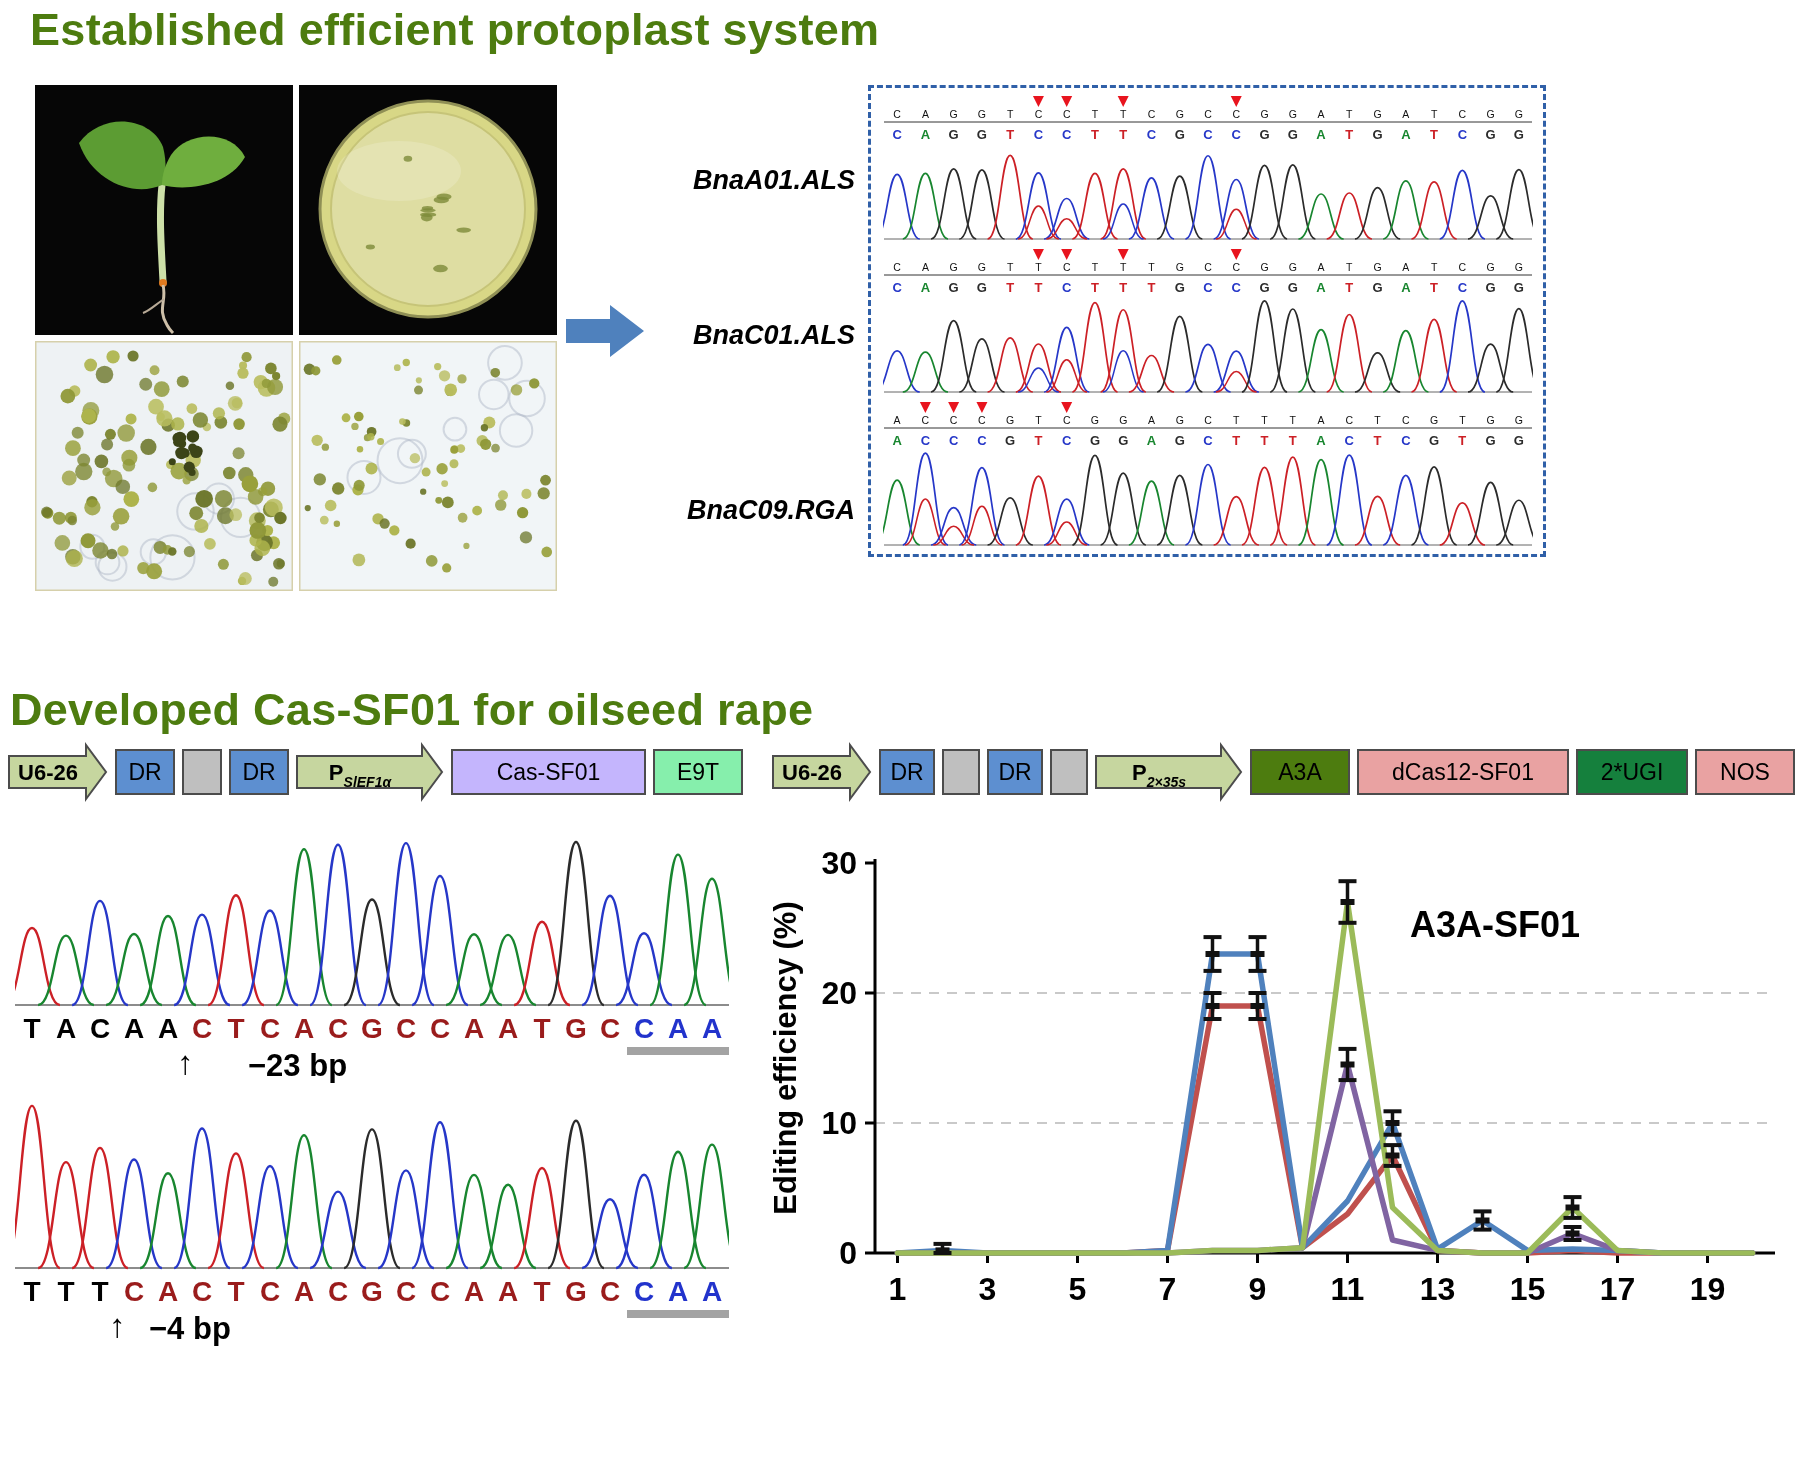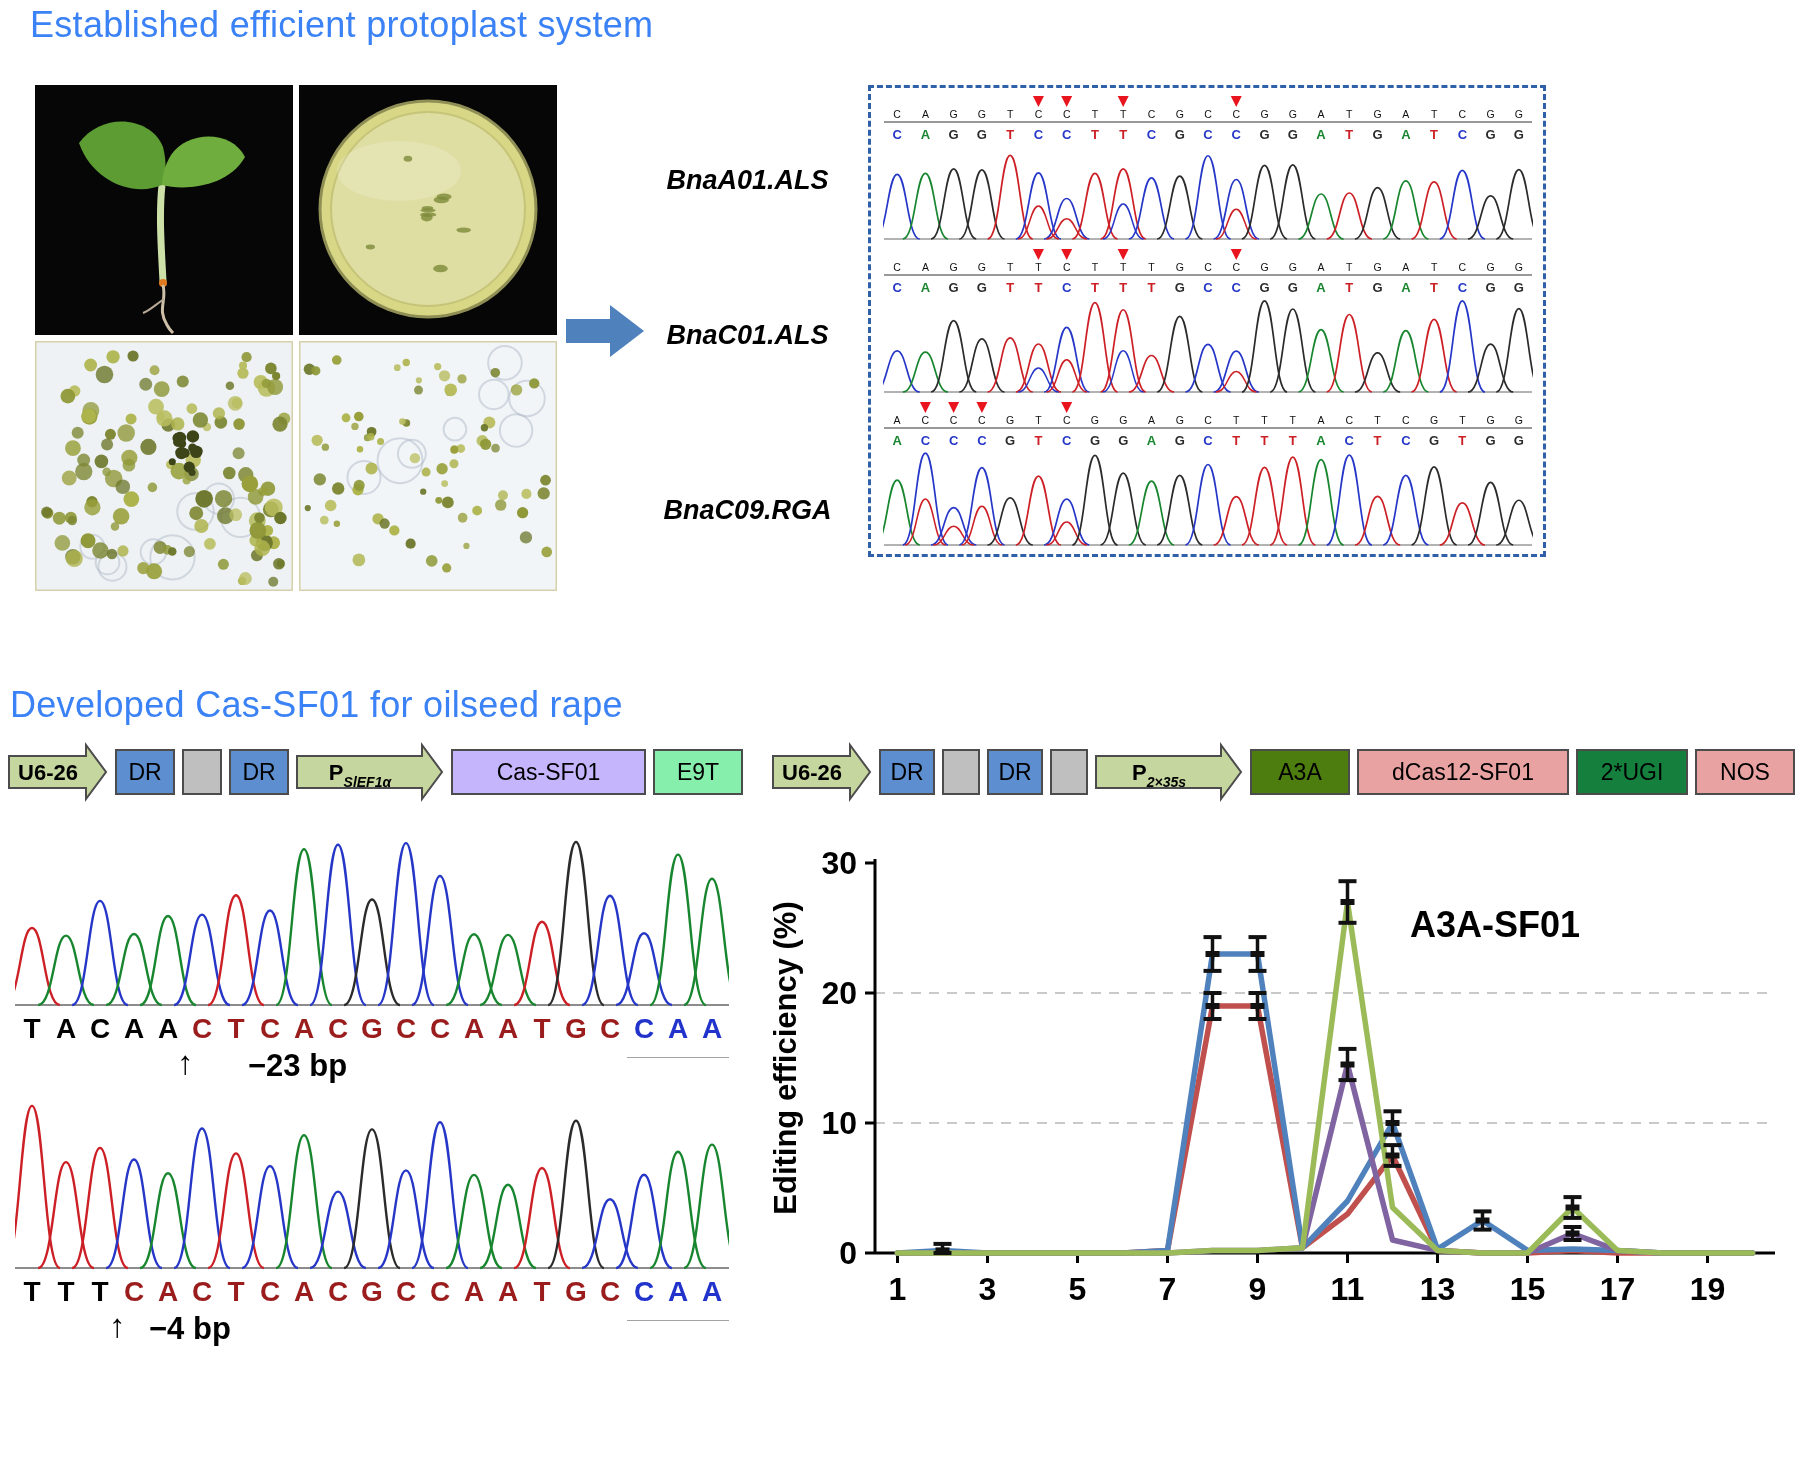--- a/index.html
+++ b/index.html
@@ -1,42 +1,42 @@
 <!DOCTYPE html>
 <html><head>
 <meta charset="utf-8">
 <style>
   *{margin:0;padding:0;box-sizing:border-box}
   html,body{width:1800px;height:1457px}
   body{background:#fff;font-family:"Liberation Sans",sans-serif;position:relative;overflow:hidden;color:#000}
   svg{display:block;font-family:inherit}
-  .fig-title{position:absolute;font-size:36px;font-weight:normal;letter-spacing:.3px;color:#3b82f6}
+  .fig-title{position:absolute;font-size:45px;font-weight:bold;letter-spacing:.3px;color:#4d7c0f}
   #title-protoplast{left:30px;top:4px}
   #title-cassf01{left:10px;top:684px}
   .photo-grid{position:absolute;left:35px;top:85px;display:grid;grid-template-columns:258px 258px;grid-auto-rows:250px;gap:6px}
   .photo{position:relative;overflow:hidden}
   #flow-arrow{position:absolute;left:566px;top:302px}
-  .gene-label{position:absolute;left:640px;width:215px;text-align:center;font-size:27px;font-weight:bold;font-style:italic}
+  .gene-label{position:absolute;left:640px;width:215px;text-align:right;font-size:27px;font-weight:bold;font-style:italic}
   #gene-label-0{top:165px}
   #gene-label-1{top:320px}
   #gene-label-2{top:495px}
   .dashed-box{position:absolute;left:868px;top:85px;width:678px;height:472px;border:3px dashed #3060a8;padding:5px 12px;display:flex;flex-direction:column;justify-content:space-between}
   .dashed-box > div{height:150px}
   .construct-row{position:absolute;display:flex;align-items:center;gap:7px}
   #construct-0{left:8px;top:742px}
   #construct-1{left:772px;top:742px}
   .construct-box{height:46px;border:2px solid #4c4c4c;display:flex;align-items:center;justify-content:center;font-size:23px;color:#000}
   .big-trace{position:absolute;left:15px}
   #del-trace-0{top:833px}
   #del-trace-1{top:1096px}
   .seq-row{position:absolute;left:15px;white-space:nowrap}
   #seq-row-0{top:1013px}
   #seq-row-1{top:1276px}
   .seq-seg{display:inline-block}
-  .seq-seg.underline{border-bottom:1px solid #a3a3a3;padding-bottom:12px}
+  .seq-seg.underline{border-bottom:8px solid #a3a3a3;padding-bottom:2px}
   .seq-letter{display:inline-block;width:34px;text-align:center;font-size:28px;font-weight:bold}
   .annot-row{position:absolute;left:15px;width:715px;height:42px}
   #annot-0{top:1046px}
   #annot-1{top:1309px}
   .annot-arrow{position:absolute;font-size:33px;font-weight:bold;top:-2px}
   .annot-text{position:absolute;font-size:31px;font-weight:bold;top:2px}
   #chart{position:absolute;left:770px;top:845px}
 </style>
 </head>
 <body>

